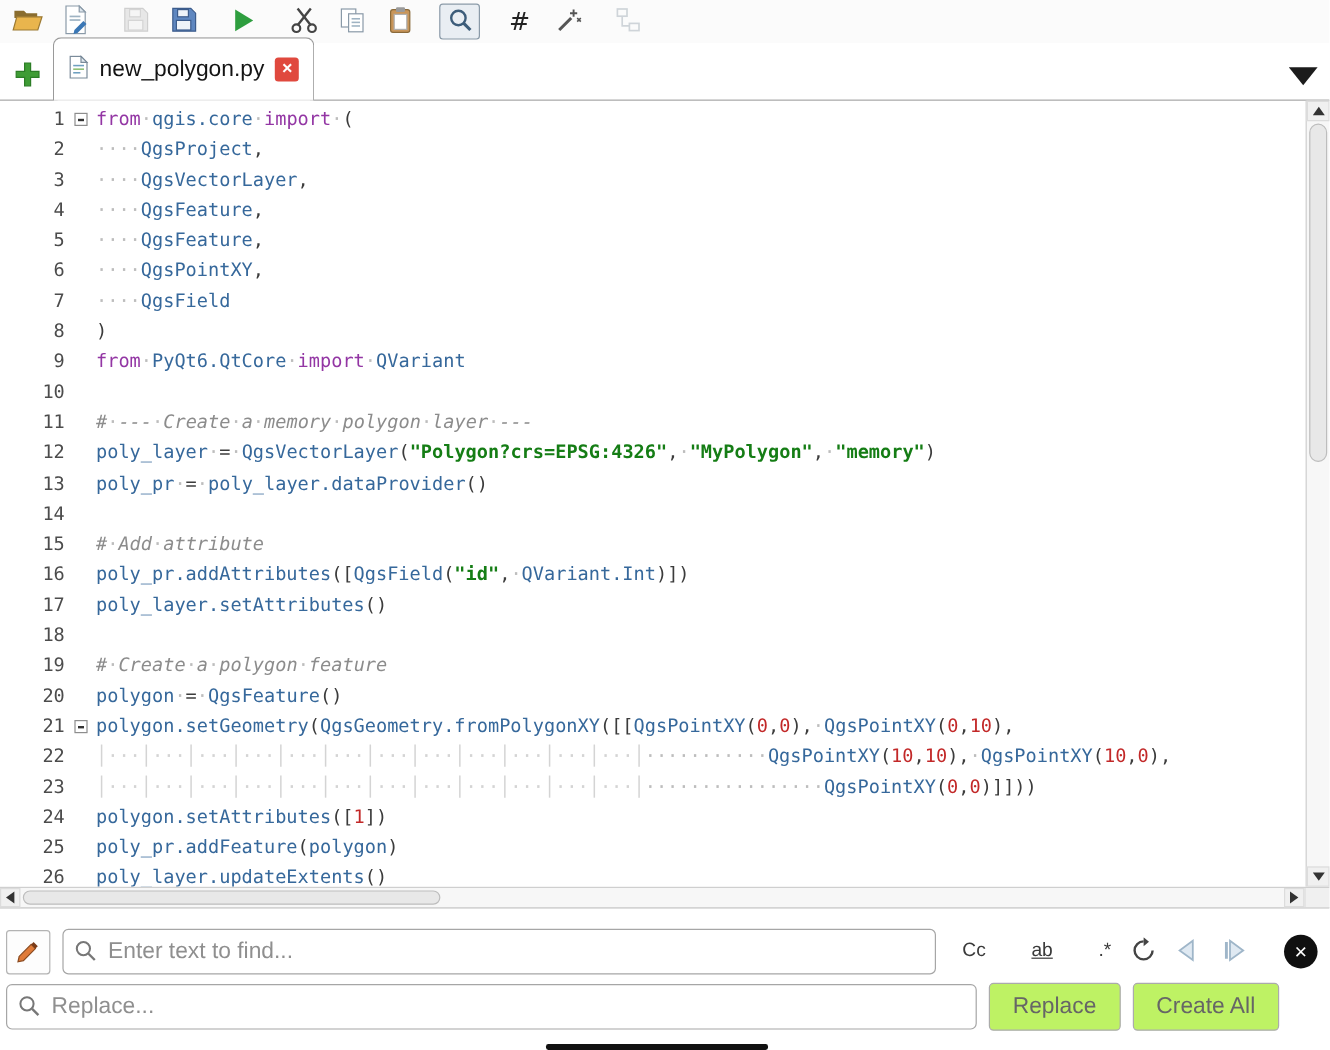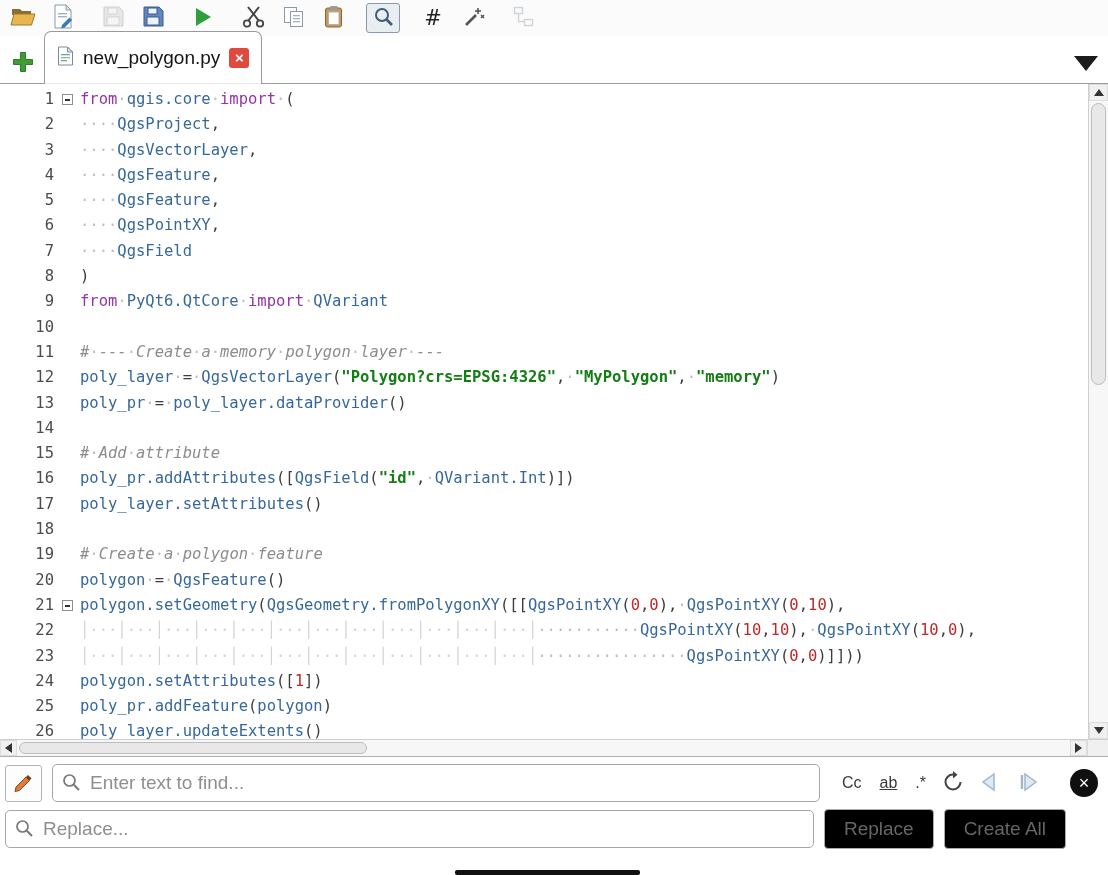--- a/index.html
+++ b/index.html
@@ -55,32 +55,32 @@
   .hbtn { flex:0 0 17px; width:17px; display:flex; align-items:center; justify-content:center; background:#f0f0f0; border:1px solid #dcdcdc; padding:0; }
   .htrack { flex:1; position:relative; }
   .hthumb { position:absolute; top:2px; bottom:2px; left:2px; width:348px; background:#e8e8e8; border:1px solid #bdbdbd; border-radius:8px; }
   .corner { flex:0 0 21px; background:#f0f0f0; border-left:1px solid #dcdcdc; }
   .tri-up    { width:0; height:0; border-left:5px solid transparent; border-right:5px solid transparent; border-bottom:7px solid #333; }
   .tri-down  { width:0; height:0; border-left:5px solid transparent; border-right:5px solid transparent; border-top:7px solid #333; }
   .tri-left  { width:0; height:0; border-top:5px solid transparent; border-bottom:5px solid transparent; border-right:7px solid #333; }
   .tri-right { width:0; height:0; border-top:5px solid transparent; border-bottom:5px solid transparent; border-left:7px solid #333; }
 
   
-  .findbar { flex:1; border-top:1px solid #b0b0b0; background:#fff; padding:7px 10px 7px 5px; display:flex; flex-direction:column; gap:7px; }
+  .findbar { flex:1; border-top:1px solid #b0b0b0; background:#fff; padding:17px 10px 7px 5px; display:flex; flex-direction:column; gap:7px; }
   .frow { display:flex; align-items:center; gap:10px; }
   .toggle-btn { width:37px; height:37px; border:1px solid #b3b3b3; border-radius:3px; background:#fdfdfd; display:flex; align-items:center; justify-content:center; padding:0; }
   .searchbox { flex:1; position:relative; height:38px; }
   .searchbox input { width:100%; height:100%; border:1px solid #a6a6a6; border-radius:5px; padding:0 10px 0 37px; font-size:19px; color:#333; font-family:"Liberation Sans", sans-serif; background:#fff; outline:none; }
   .searchbox input::placeholder { color:#8f8f8f; opacity:1; }
   .mag { position:absolute; left:9px; top:8px; }
-  .opt { background:none; border:none; padding:2px 4px; font-size:16px; color:#3a3a3a; font-family:"Liberation Sans", sans-serif; }
+  .opt { background:none; border:none; padding:2px 4px; font-size:16px; color:#3a3a3a; font-family:"Liberation Sans", sans-serif;margin-left:20px; }
   .opt.u { text-decoration:underline; }
   .iconbtn { background:none; border:none; padding:2px; display:flex; align-items:center; justify-content:center; }
   .closec { width:28px; height:28px; border:none; border-radius:50%; background:#101010; color:#fff; font-size:18px; line-height:26px; text-align:center; padding:0; margin-left:16px; }
-  .pushbtn { height:40px; padding:0 19px; border:1px solid #ababab; border-radius:4px; background:#000000; color:#666; font-size:19px; font-family:"Liberation Sans", sans-serif; }
+  .pushbtn { height:40px; padding:0 19px; border:1px solid #ababab; border-radius:4px; background:#bef264; color:#666; font-size:19px; font-family:"Liberation Sans", sans-serif; }
   .pushbtn.last { margin-right:32px; }
   .opts-gap { margin-left:8px; }
 
   .bottom-strip { position:absolute; left:455px; bottom:0; width:185px; height:5px; background:#111; border-radius:2px; }
 </style>
 </head>
 <body>
 
 <div class="app">
 

